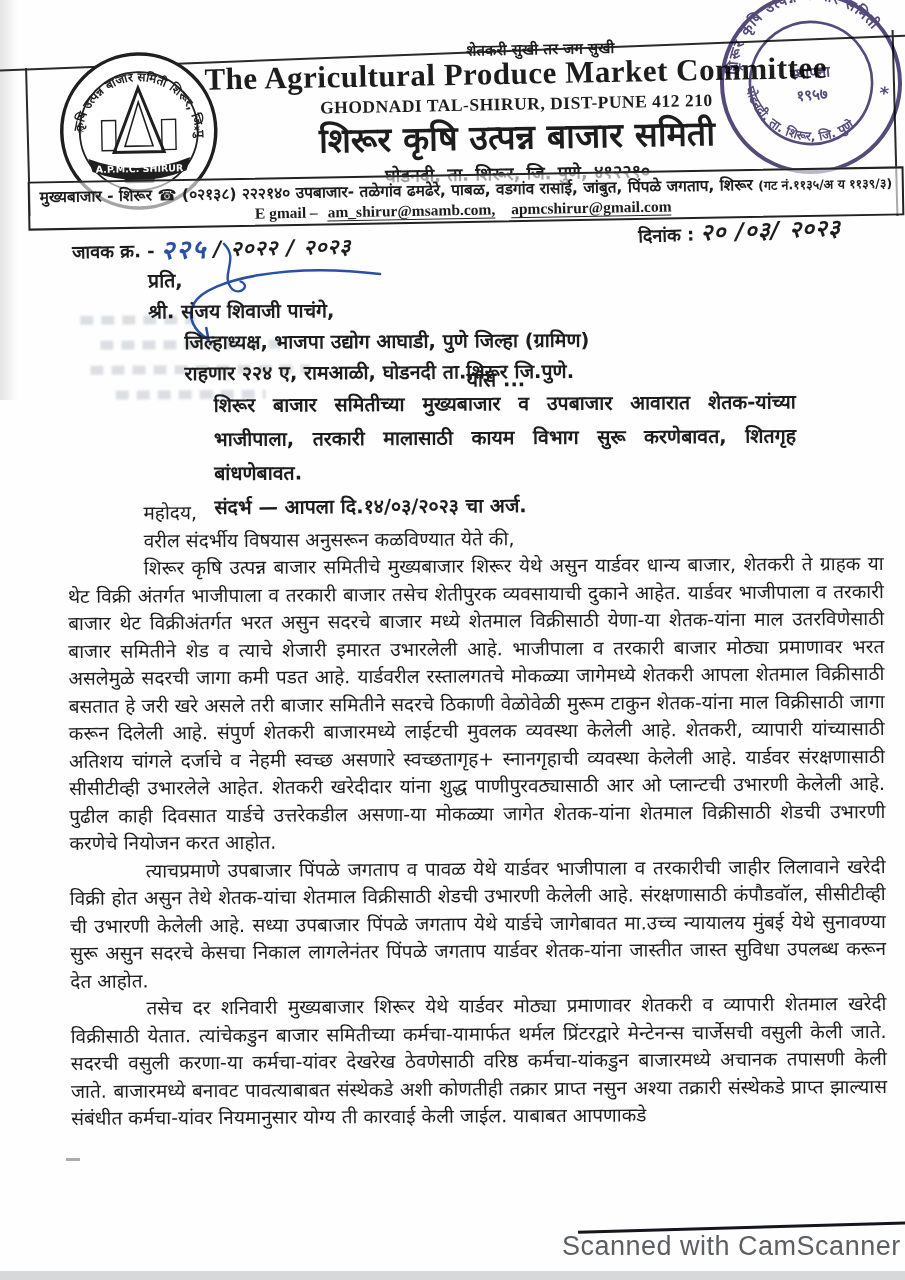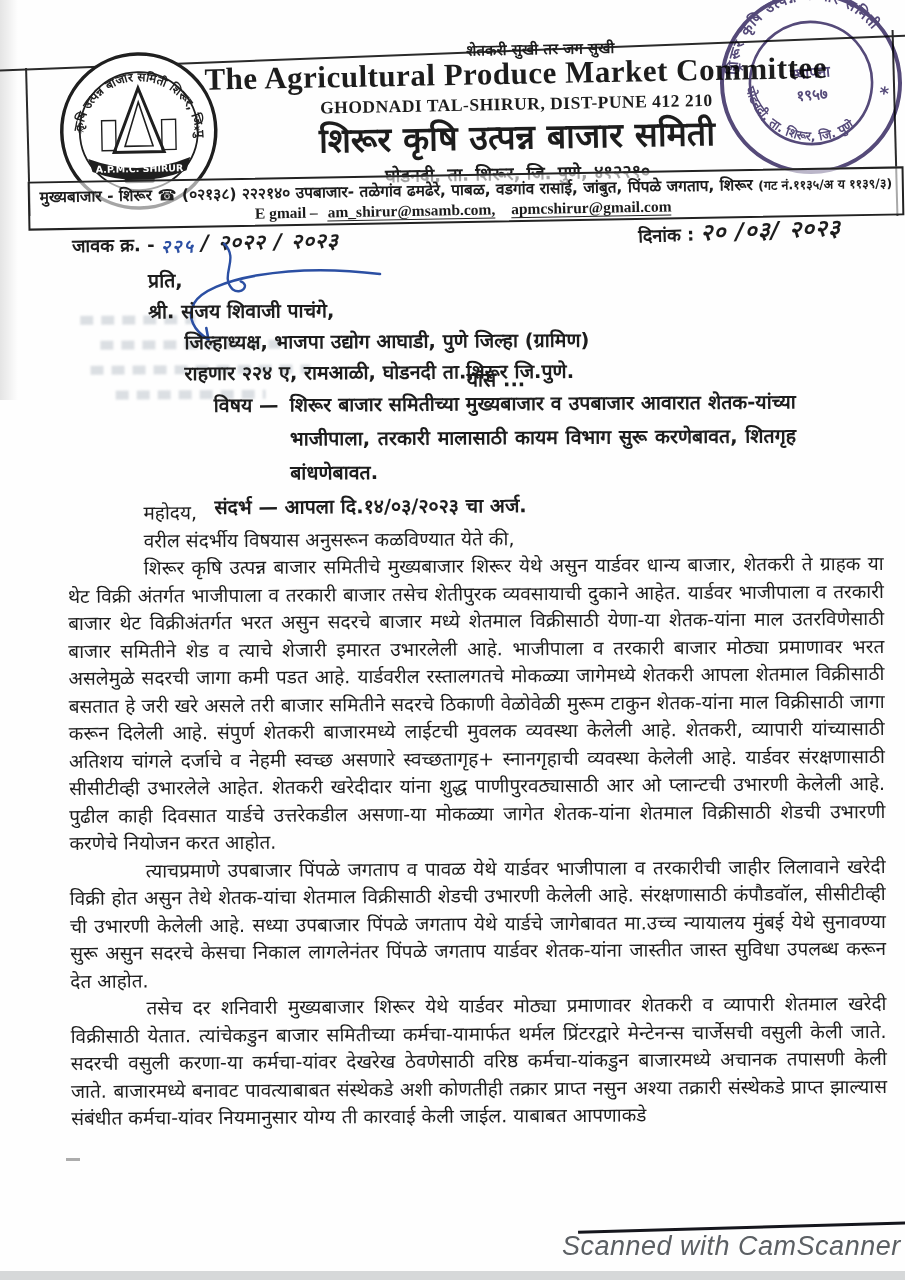--- a/index.html
+++ b/index.html
@@ -8,21 +8,21 @@
     background:#fefefe;overflow:hidden;
     font-family:"DejaVu Sans",sans-serif;color:#1d1d1d;
   }
   
   .paper-top-line{position:absolute;left:-12px;top:52px;width:935px;height:2px;background:#2a2a2a;transform:rotate(-2.2deg);}
   .left-vline{position:absolute;left:27px;top:68px;width:2px;height:148px;background:#2a2a2a;transform:rotate(-1.5deg);}
   .right-vline{position:absolute;left:894px;top:30px;width:2px;height:186px;background:#2a2a2a;transform:rotate(-1.5deg);}
   .edge-shade{position:absolute;left:0;top:0;width:18px;height:400px;background:linear-gradient(90deg,rgba(0,0,0,.10),rgba(0,0,0,0));}
   .bottom-strip{position:absolute;left:0;bottom:0;width:100%;height:9px;background:#d6d8d9;}
   .cam-edge-line{position:absolute;left:578px;top:1226px;width:332px;height:3px;background:#15161d;transform:rotate(-1.6deg);}
-  .cam-text{position:absolute;left:562px;top:1231px;font-family:"Liberation Sans",sans-serif;font-size:27px;color:#5b5f63;letter-spacing:.5px;font-style:italic;}
+  .cam-text{position:absolute;left:562px;top:1231px;font-family:"Liberation Sans",sans-serif;font-size:27px;color:#5b5f63;letter-spacing:.5px;}
   .stray-dash{position:absolute;left:66px;top:1158px;width:14px;height:3px;background:#777;opacity:.6;filter:blur(.4px);}
 
   
   .header{position:absolute;left:0;top:36px;width:905px;transform:rotate(-1.1deg);transform-origin:50% 0;}
   .slogan{position:absolute;left:235px;top:4px;width:610px;text-align:center;font-size:15px;font-weight:600;}
   .title-en{position:absolute;left:180px;top:22px;width:670px;text-align:center;
     font-family:"Liberation Serif",serif;font-weight:700;font-size:31px;line-height:34px;letter-spacing:.5px;}
   .addr-en{position:absolute;left:180px;top:59px;width:670px;text-align:center;
     font-family:"Liberation Serif",serif;font-weight:700;font-size:17.5px;letter-spacing:.5px;}
   .title-mr{position:absolute;left:180px;top:79px;width:670px;text-align:center;font-weight:700;font-size:34px;line-height:46px;}
@@ -33,21 +33,21 @@
   
   .contact{position:absolute;left:28px;top:174px;width:864px;border:2px solid #222;
     transform:rotate(-1deg);background:rgba(255,255,255,.6);padding:2px 4px;text-align:center;}
   .contact .l1{font-size:15.5px;font-weight:700;white-space:nowrap;}
   .contact .l1 .small{font-size:12.5px;font-weight:700;}
   .contact .l2{font-family:"Liberation Serif",serif;font-weight:700;font-size:15.5px;margin-top:1px;}
   .contact .email{border-bottom:1.5px solid #222;margin:0 6px;}
 
   
   .ref-left{position:absolute;left:72px;top:228px;font-size:18px;font-weight:700;transform:rotate(-1deg);}
-  .hand-blue{color:#2b4fa3;font-size:18px;font-weight:700;font-style:italic;letter-spacing:2px;position:relative;top:2px;}
+  .hand-blue{color:#2b4fa3;font-size:26px;font-weight:700;font-style:italic;letter-spacing:2px;position:relative;top:2px;}
   .hand-dark{font-size:21px;font-weight:700;font-style:italic;letter-spacing:1px;}
   .blue-swoosh{position:absolute;left:138px;top:14px;pointer-events:none;}
   .ref-date{position:absolute;left:638px;top:214px;font-size:18px;font-weight:700;transform:rotate(-2deg);}
   .ref-date .hand-dark{font-size:23px;}
 
   
   .letter{position:absolute;left:0;top:0;width:905px;transform:rotate(-.35deg);transform-origin:60px 280px;}
   .recipient{position:absolute;left:148px;top:266px;font-size:19.5px;font-weight:600;line-height:31px;}
   .recipient .ind{margin-left:36px;}
   .yans{position:absolute;left:466px;top:368px;font-size:19.5px;font-weight:600;}
@@ -168,21 +168,20 @@
 
     <div class="recipient">
       <div>प्रति,</div>
       <div>श्री. संजय शिवाजी पाचंगे,</div>
       <div class="ind">जिल्हाध्यक्ष, भाजपा उद्योग आघाडी, पुणे जिल्हा (ग्रामिण)</div>
       <div class="ind">राहणार २२४ ए, रामआळी, घोडनदी ता.शिरूर जि.पुणे.</div>
     </div>
     <div class="yans">यांस ...</div>
 
     <div class="subject">
-      <span class="lbl">विषय —</span>
       <span class="txt">शिरूर बाजार समितीच्या मुख्यबाजार व उपबाजार आवारात शेतक-यांच्या भाजीपाला, तरकारी मालासाठी कायम विभाग सुरू करणेबावत, शितगृह बांधणेबावत.</span>
     </div>
     <div class="sandarbh">संदर्भ — आपला दि.१४/०३/२०२३ चा अर्ज.</div>
 
     <div class="body-text">
       <div class="greet">महोदय,</div>
       <div class="greet">वरील संदर्भीय विषयास अनुसरून कळविण्यात येते की,</div>
       <p>शिरूर कृषि उत्पन्न बाजार समितीचे मुख्यबाजार शिरूर येथे असुन यार्डवर धान्य बाजार, शेतकरी ते ग्राहक या थेट विक्री अंतर्गत भाजीपाला व तरकारी बाजार तसेच शेतीपुरक व्यवसायाची दुकाने आहेत. यार्डवर भाजीपाला व तरकारी बाजार थेट विक्रीअंतर्गत भरत असुन सदरचे बाजार मध्ये शेतमाल विक्रीसाठी येणा-या शेतक-यांना माल उतरविणेसाठी बाजार समितीने शेड व त्याचे शेजारी इमारत उभारलेली आहे. भाजीपाला व तरकारी बाजार मोठ्या प्रमाणावर भरत असलेमुळे सदरची जागा कमी पडत आहे. यार्डवरील रस्तालगतचे मोकळ्या जागेमध्ये शेतकरी आपला शेतमाल विक्रीसाठी बसतात हे जरी खरे असले तरी बाजार समितीने सदरचे ठिकाणी वेळोवेळी मुरूम टाकुन शेतक-यांना माल विक्रीसाठी जागा करून दिलेली आहे. संपुर्ण शेतकरी बाजारमध्ये लाईटची मुवलक व्यवस्था केलेली आहे. शेतकरी, व्यापारी यांच्यासाठी अतिशय चांगले दर्जाचे व नेहमी स्वच्छ असणारे स्वच्छतागृह+ स्नानगृहाची व्यवस्था केलेली आहे. यार्डवर संरक्षणासाठी सीसीटीव्ही उभारलेले आहेत. शेतकरी खरेदीदार यांना शुद्ध पाणीपुरवठ्यासाठी आर ओ प्लान्टची उभारणी केलेली आहे. पुढील काही दिवसात यार्डचे उत्तरेकडील असणा-या मोकळ्या जागेत शेतक-यांना शेतमाल विक्रीसाठी शेडची उभारणी करणेचे नियोजन करत आहोत.</p>
       <p>त्याचप्रमाणे उपबाजार पिंपळे जगताप व पावळ येथे यार्डवर भाजीपाला व तरकारीची जाहीर लिलावाने खरेदी विक्री होत असुन तेथे शेतक-यांचा शेतमाल विक्रीसाठी शेडची उभारणी केलेली आहे. संरक्षणासाठी कंपौडवॉल, सीसीटीव्ही ची उभारणी केलेली आहे. सध्या उपबाजार पिंपळे जगताप येथे यार्डचे जागेबावत मा.उच्च न्यायालय मुंबई येथे सुनावण्या सुरू असुन सदरचे केसचा निकाल लागलेनंतर पिंपळे जगताप यार्डवर शेतक-यांना जास्तीत जास्त सुविधा उपलब्ध करून देत आहोत.</p>
       <p>तसेच दर शनिवारी मुख्यबाजार शिरूर येथे यार्डवर मोठ्या प्रमाणावर शेतकरी व व्यापारी शेतमाल खरेदी विक्रीसाठी येतात. त्यांचेकडुन बाजार समितीच्या कर्मचा-यामार्फत थर्मल प्रिंटरद्वारे मेन्टेनन्स चार्जेसची वसुली केली जाते. सदरची वसुली करणा-या कर्मचा-यांवर देखरेख ठेवणेसाठी वरिष्ठ कर्मचा-यांकडुन बाजारमध्ये  अचानक तपासणी केली जाते. बाजारमध्ये बनावट पावत्याबाबत संस्थेकडे अशी कोणतीही तक्रार प्राप्त नसुन अश्या तक्रारी संस्थेकडे प्राप्त झाल्यास संबंधीत कर्मचा-यांवर नियमानुसार योग्य ती कारवाई केली जाईल. याबाबत आपणाकडे</p>

